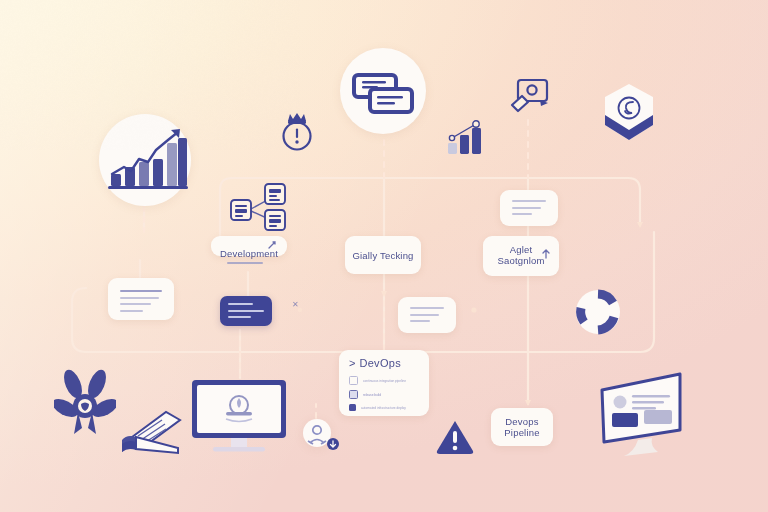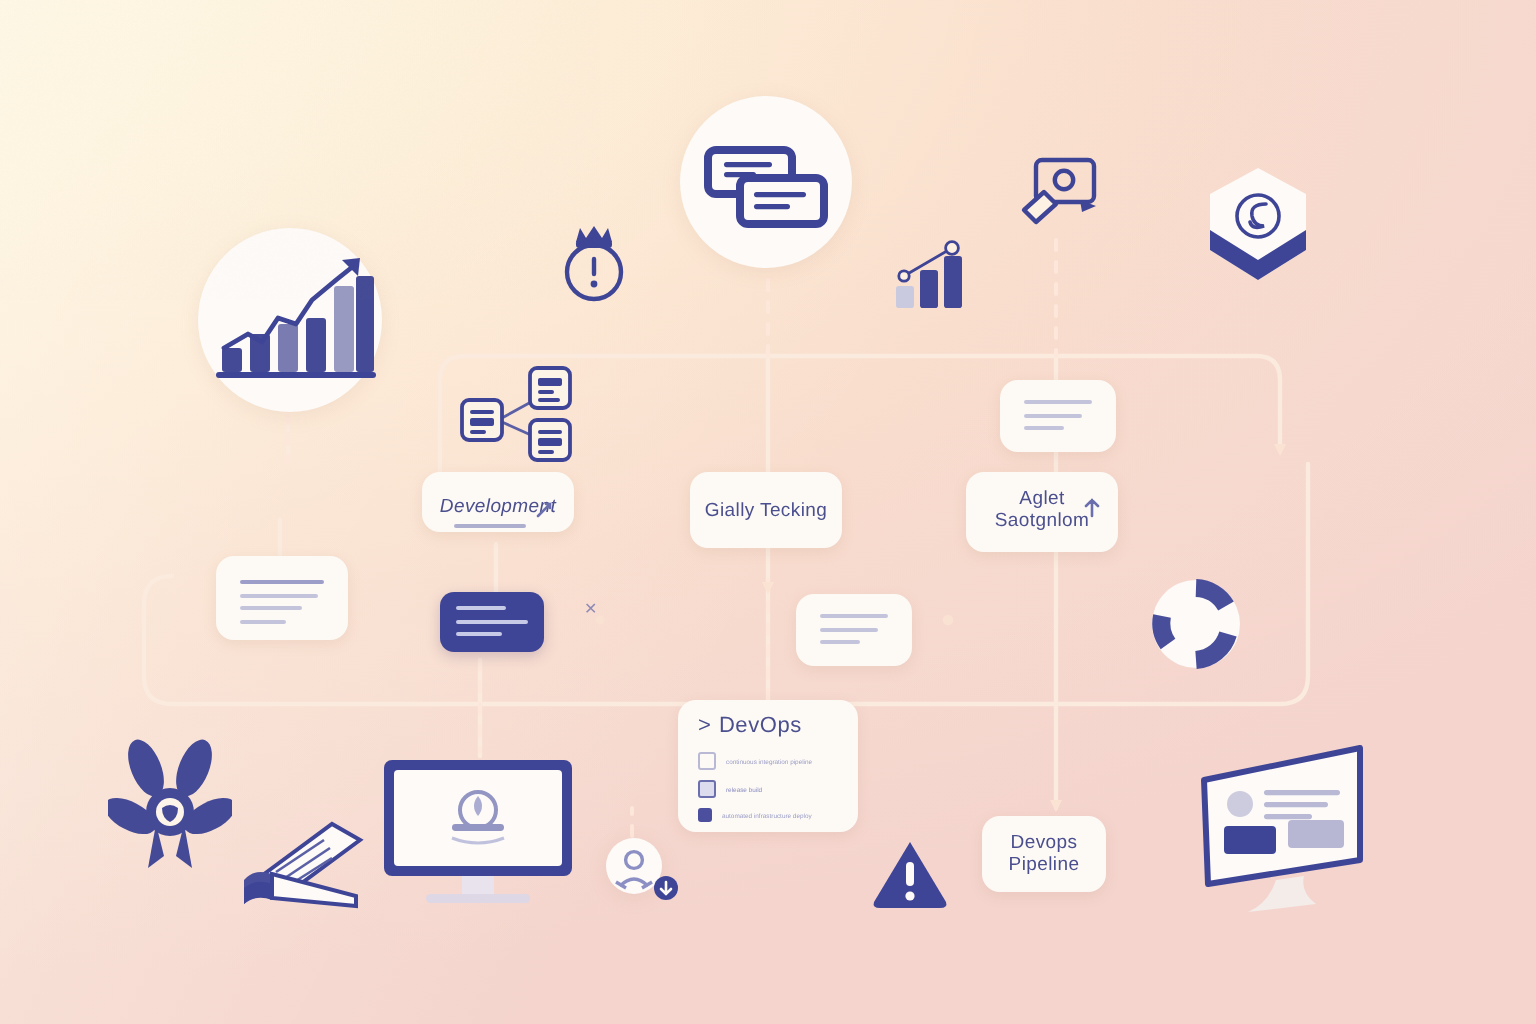--- a/index.html
+++ b/index.html
@@ -333,21 +333,21 @@
   <div class="icon-wrap" style="left:434px; top:418px; width:42px; height:38px;">
     <svg viewBox="0 0 42 38" width="42" height="38">
       <path d="M21,3 L39,33 Q40,36 36,36 L6,36 Q2,36 3,33 Z" fill="#3f4596"></path>
       <rect x="19" y="13" width="4" height="12" rx="2" fill="#fdfaf8"></rect>
       <circle cx="21" cy="30" r="2.3" fill="#fdfaf8"></circle>
     </svg>
   </div>
 
   <div class="squiggle" style="left:292px; top:300px;">✕</div>
 
-  <div class="node" style="left:211px; top:236px; width:76px; height:30px;font-style:italic;">
+  <div class="node" style="left:211px; top:236px; width:76px; height:20px;">
     <div class="node-label" style="top:12px;">Development</div>
     <div class="underline-deco" style="left:16px; top:26px; width:36px;"></div>
     <svg style="position:absolute; right:10px; bottom:6px;" width="10" height="10" viewBox="0 0 10 10">
       <path d="M2,8 L8,2 M6,2 L8,2 L8,4" stroke="#6b6fae" stroke-width="1.3" fill="none" stroke-linecap="round"></path>
     </svg>
   </div>
 
   <div class="node" style="left:483px; top:236px; width:76px; height:40px;">
     <div class="node-label" style="top:8px;">Aglet
 Saotgnlom</div>

